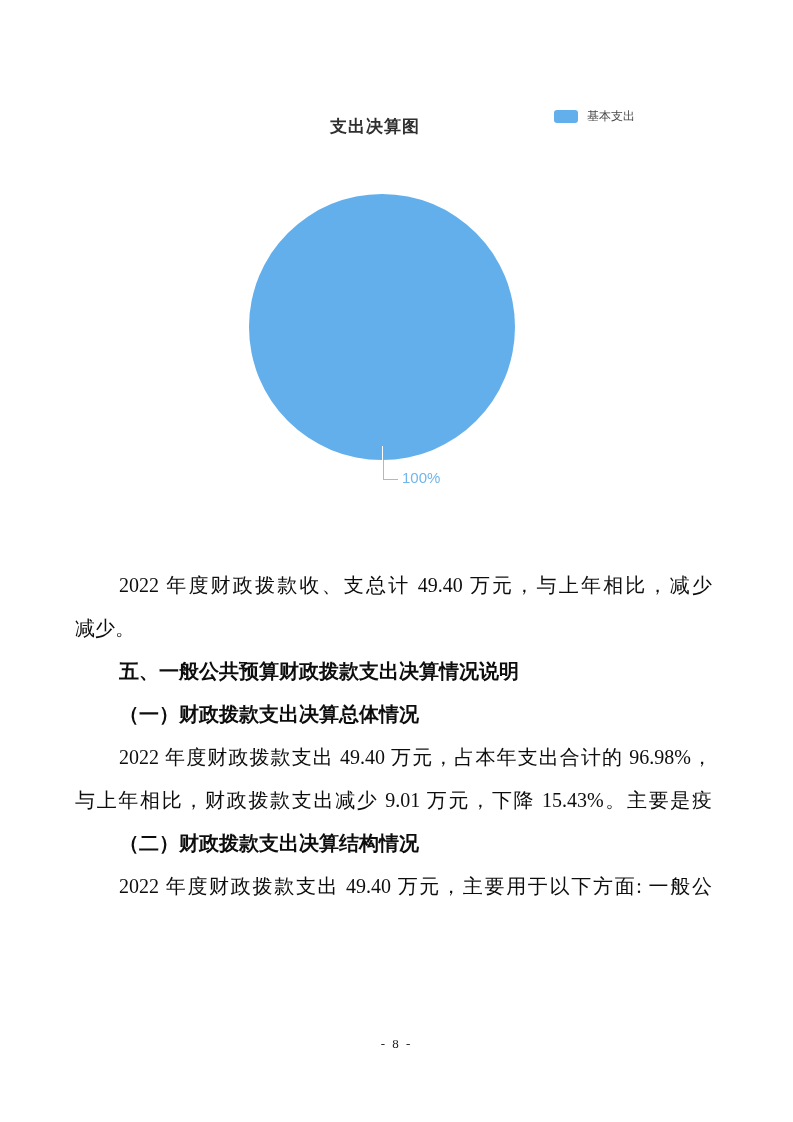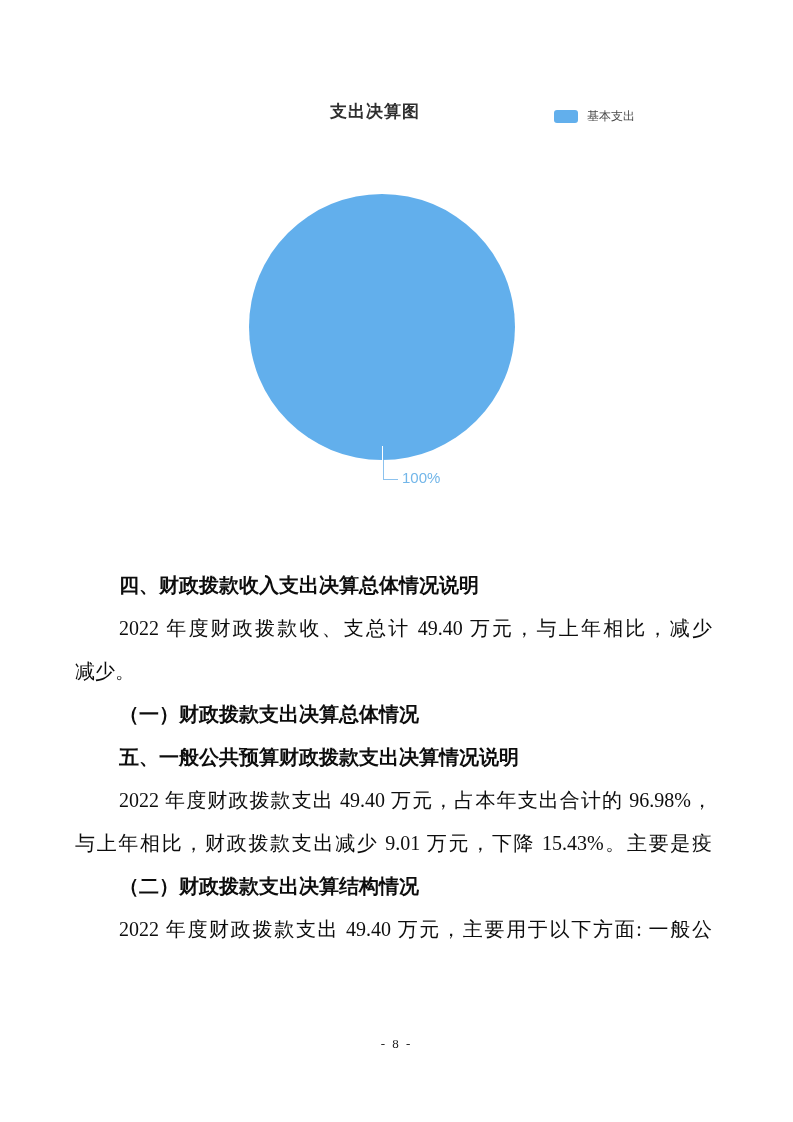--- a/index.html
+++ b/index.html
@@ -5,21 +5,21 @@
   html,body{margin:0;padding:0;background:#ffffff;}
   .page{
     position:relative;
     width:793px;height:1122px;
     background:#ffffff;
     overflow:hidden;
     font-family:"Liberation Serif", serif;
   }
   
   .chart-title{
-    position:absolute;left:330px;top:100px;
+    position:absolute;left:330px;top:115px;
     font-family:"Liberation Sans", sans-serif;
     font-size:17px;font-weight:bold;color:#2f2f2f;
     letter-spacing:1px;
   }
   .legend{
     position:absolute;left:506px;top:108px;
     display:flex;align-items:center;gap:9px;
     font-family:"Liberation Sans", sans-serif;
     margin-left:48px;
   }
@@ -83,25 +83,24 @@
     <span class="legend-swatch"></span>
     <span class="legend-label">基本支出</span>
   </div>
 
   <div class="pie"></div>
   <div class="pie-notch"></div>
   <div class="leader"></div>
   <div class="pie-label">100%</div>
 
   <div class="doc">
-    <div class="ln h">四、财政拨款收入支出决算总体情况说明</div>
     <div class="ln ind just">2022 年度财政拨款收、支总计 49.40 万元，与上年相比，减少</div>
     <div class="ln">减少。</div>
+    <div class="ln h">五、一般公共预算财政拨款支出决算情况说明</div>
     <div class="ln h">（一）财政拨款支出决算总体情况</div>
-    <div class="ln h">五、一般公共预算财政拨款支出决算情况说明</div>
     <div class="ln ind just">2022 年度财政拨款支出 49.40 万元，占本年支出合计的 96.98%，</div>
     <div class="ln just">与上年相比，财政拨款支出减少 9.01 万元，下降 15.43%。主要是疫</div>
     <div class="ln h">（二）财政拨款支出决算结构情况</div>
     <div class="ln ind just">2022 年度财政拨款支出 49.40 万元，主要用于以下方面: 一般公</div>
   </div>
 
   <div class="footer">- 8 -</div>
 
 </div>
 

